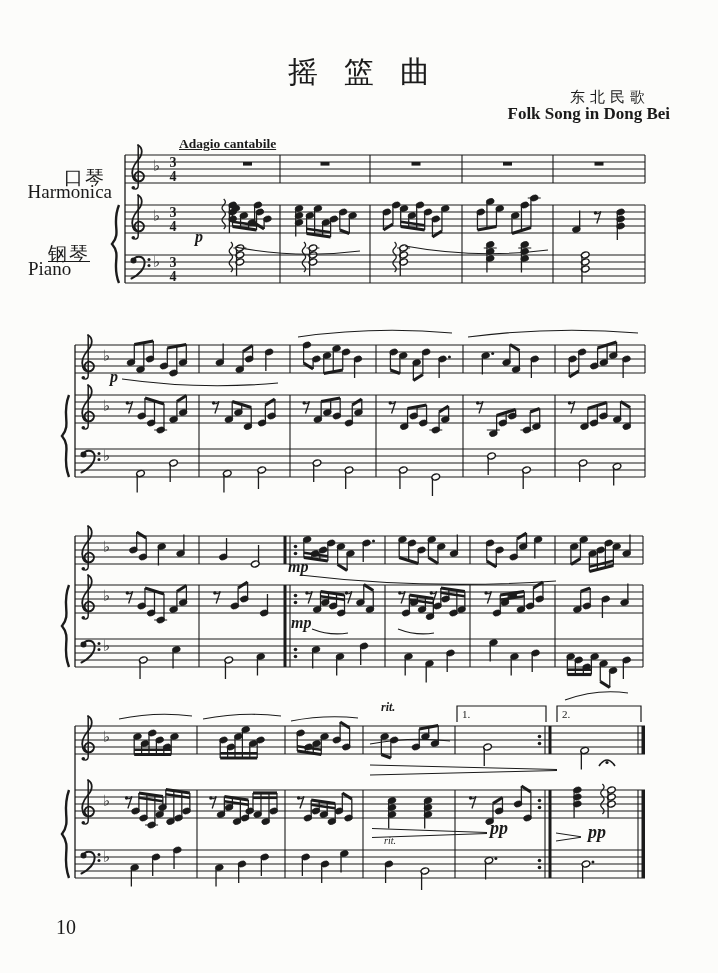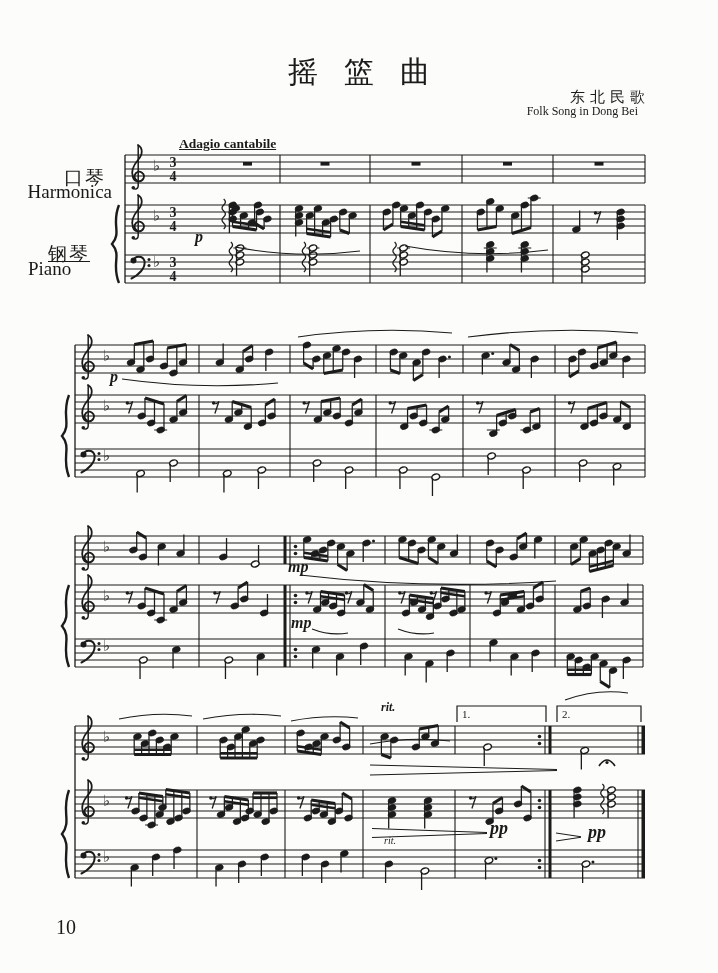--- a/index.html
+++ b/index.html
@@ -2,21 +2,21 @@
 <html><head>
 <meta charset="utf-8">
 <style>
   html,body{margin:0;padding:0;background:#e8e8e8;}
   .page{position:relative;width:718px;height:973px;background:#fcfcfa;overflow:hidden;
         font-family:"Liberation Serif","DejaVu Serif",serif;color:#1a1a1a;}
   .abs{position:absolute;white-space:nowrap;}
   .title-cn{left:0;right:0;top:52px;text-align:center;font-size:30px;letter-spacing:26px;text-indent:26px;}
   .title-en{left:0;right:0;top:88px;text-align:center;font-size:21px;}
   .credit-cn{right:68px;top:88px;font-size:15px;letter-spacing:5px;}
-  .credit-en{right:80px;top:104px;font-size:12px;}
+  .credit-en{right:48px;top:104px;font-size:17px;font-weight:bold;}
   .tempo{left:179px;top:136px;font-size:13.5px;font-weight:bold;text-decoration:underline;}
   .inst{font-size:19px;}
   .inst-cn{letter-spacing:2px;}
   .dyn{font-style:italic;font-weight:bold;font-size:16px;}
   .dyn-small{font-style:italic;font-weight:bold;font-size:12px;}
   .rit2{font-style:italic;font-size:10px;}
   .pp{font-size:18px;font-family:Liberation Serif, serif;}
   .volta-label{font-size:11px;}
   .pagenum{left:56px;top:916px;font-size:20px;}
   svg{position:absolute;left:0;top:0;}

